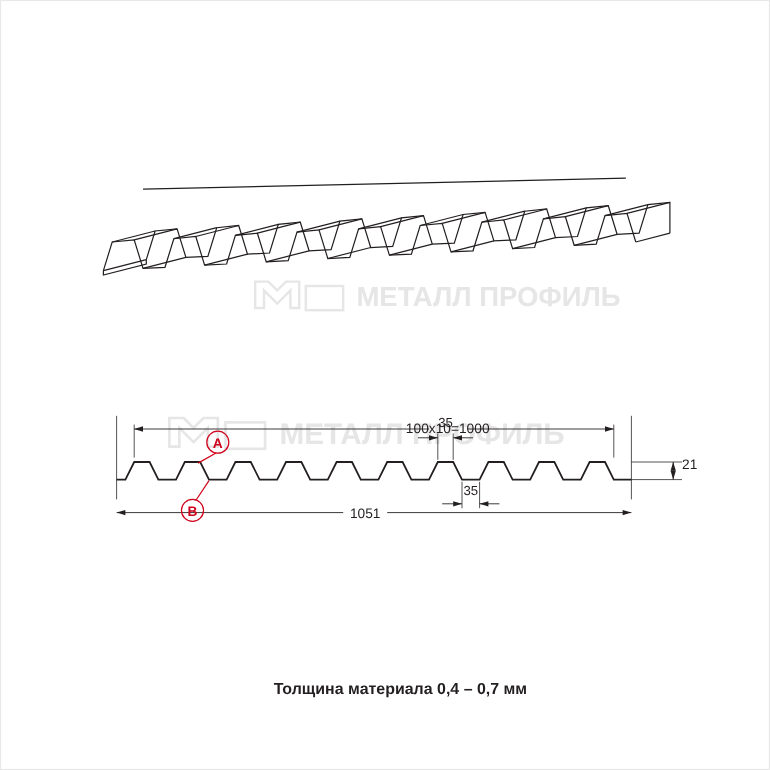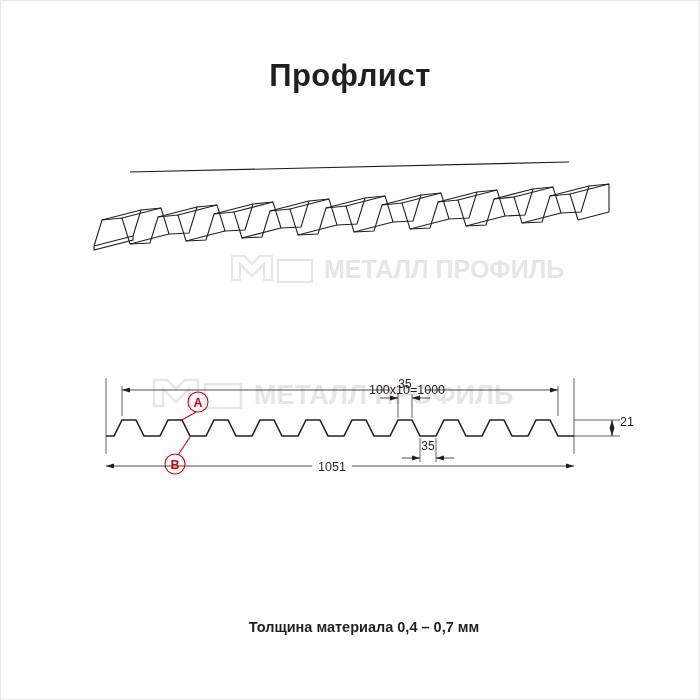--- a/index.html
+++ b/index.html
@@ -98,21 +98,20 @@
     fill: #d0021b;
   }
 </style>
 </head>
 <body>
 
 <div class="page">
 
   <div class="border-frame"></div>
 
-  <div class="title">Профлист</div>
 
   <div class="iso-wrap">
     <svg width="524" height="120" viewBox="0 0 524 120">
       <g fill="none" stroke="#231f20" stroke-width="1.1" stroke-linejoin="miter" stroke-linecap="butt">
 
         <path d="M 42,22 L 481,12"></path>
 
         <path d="M 6,96
                  L 14,70 L 34,68 L 42,94
                  L 62,93 L 70,67 L 90,65 L 98,91

